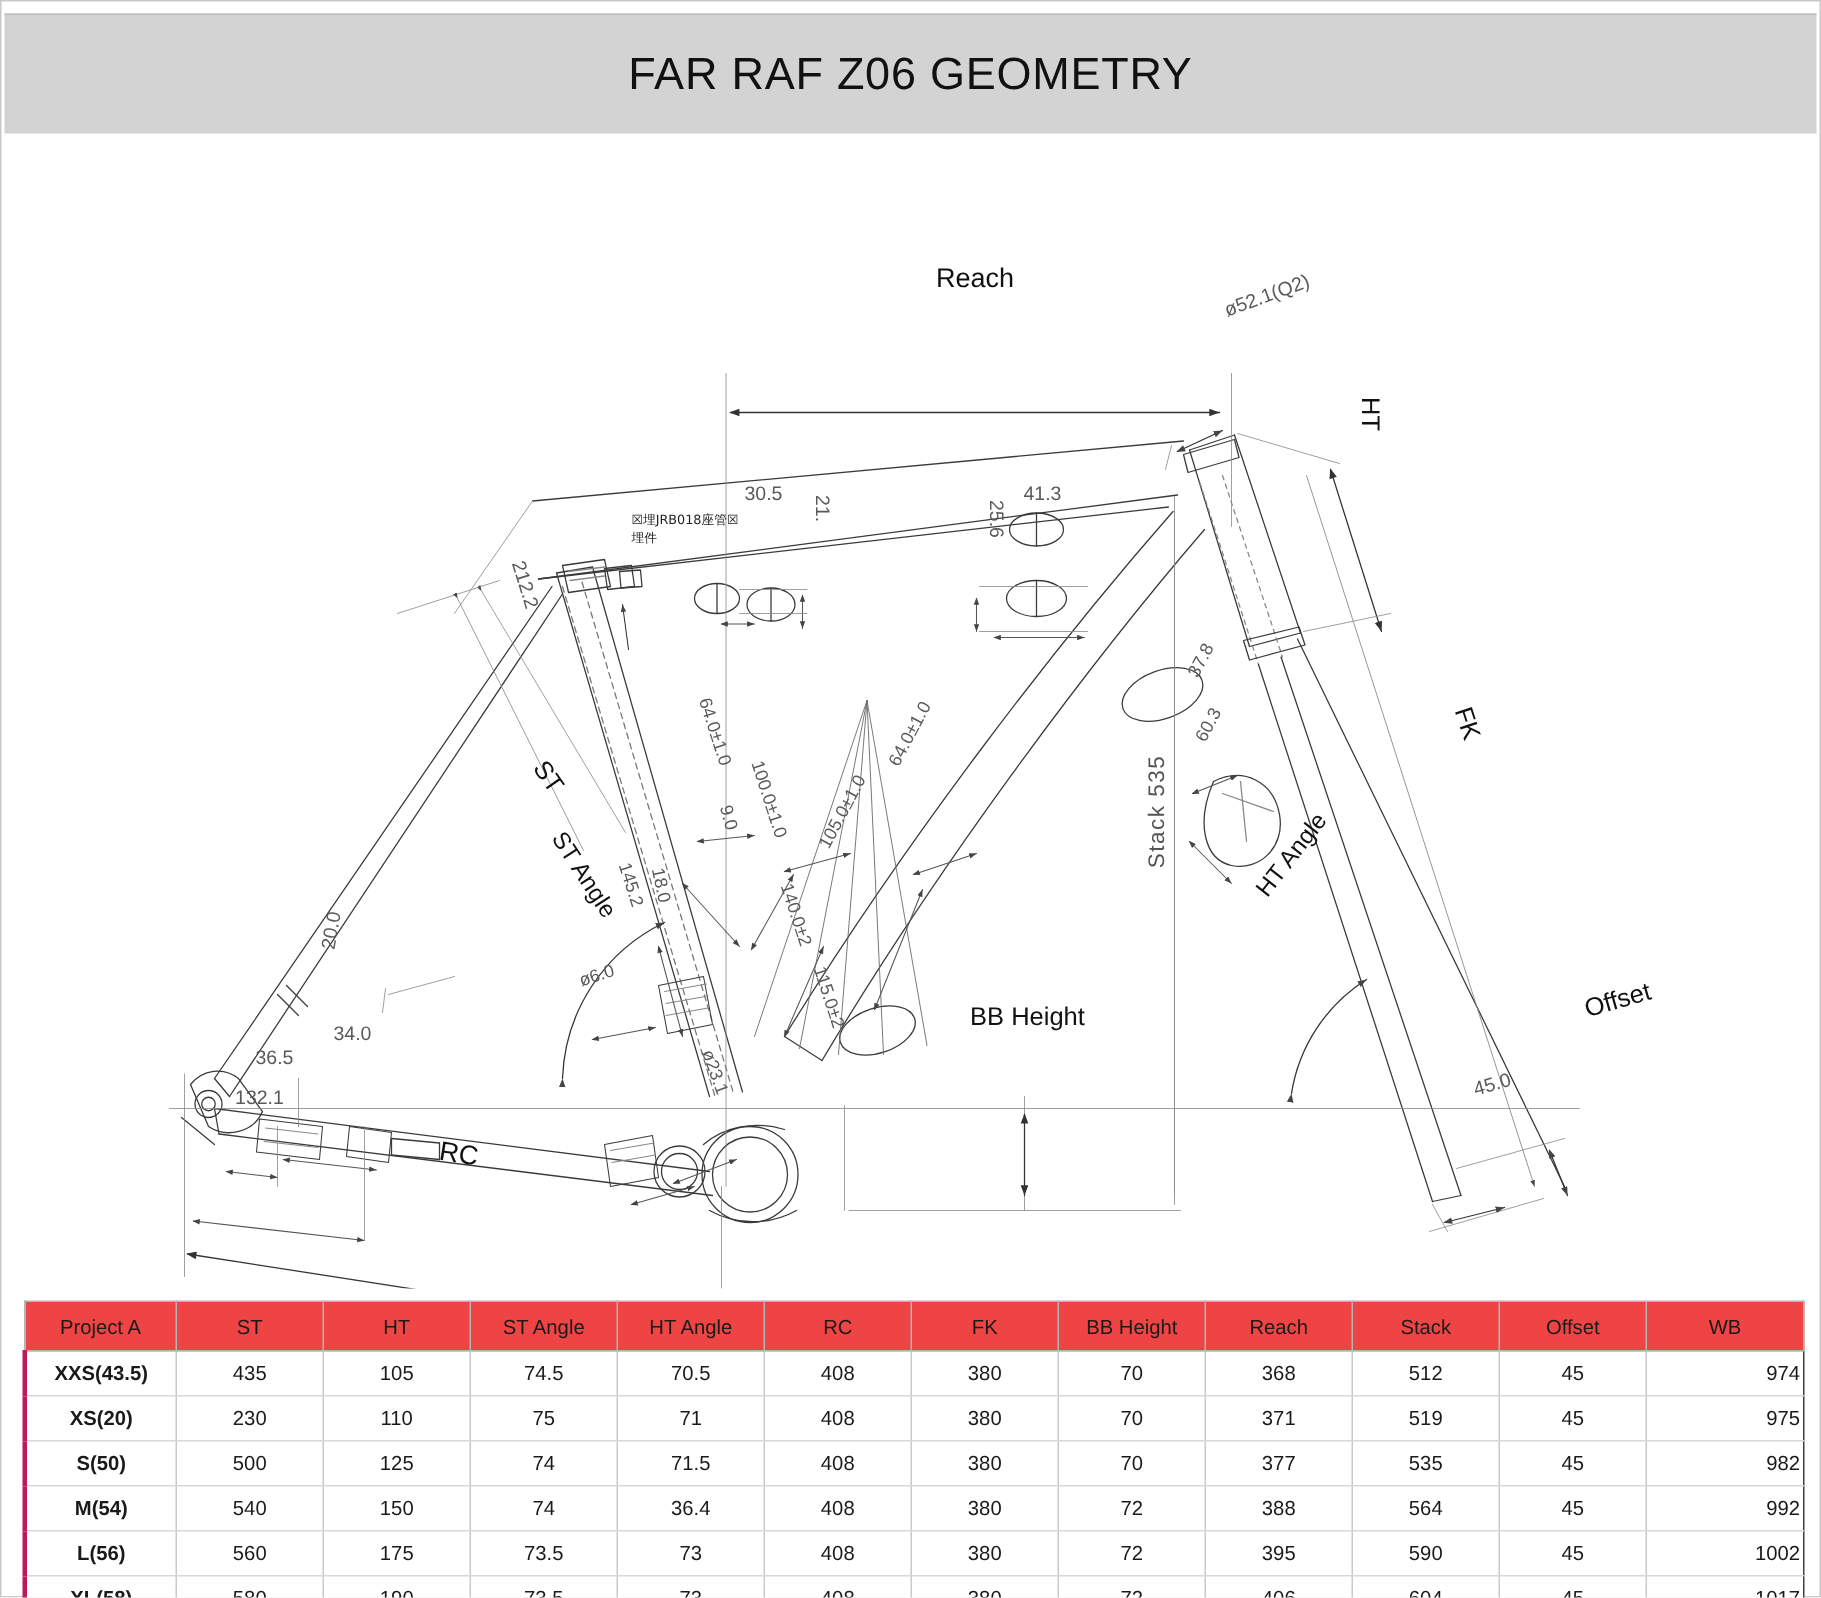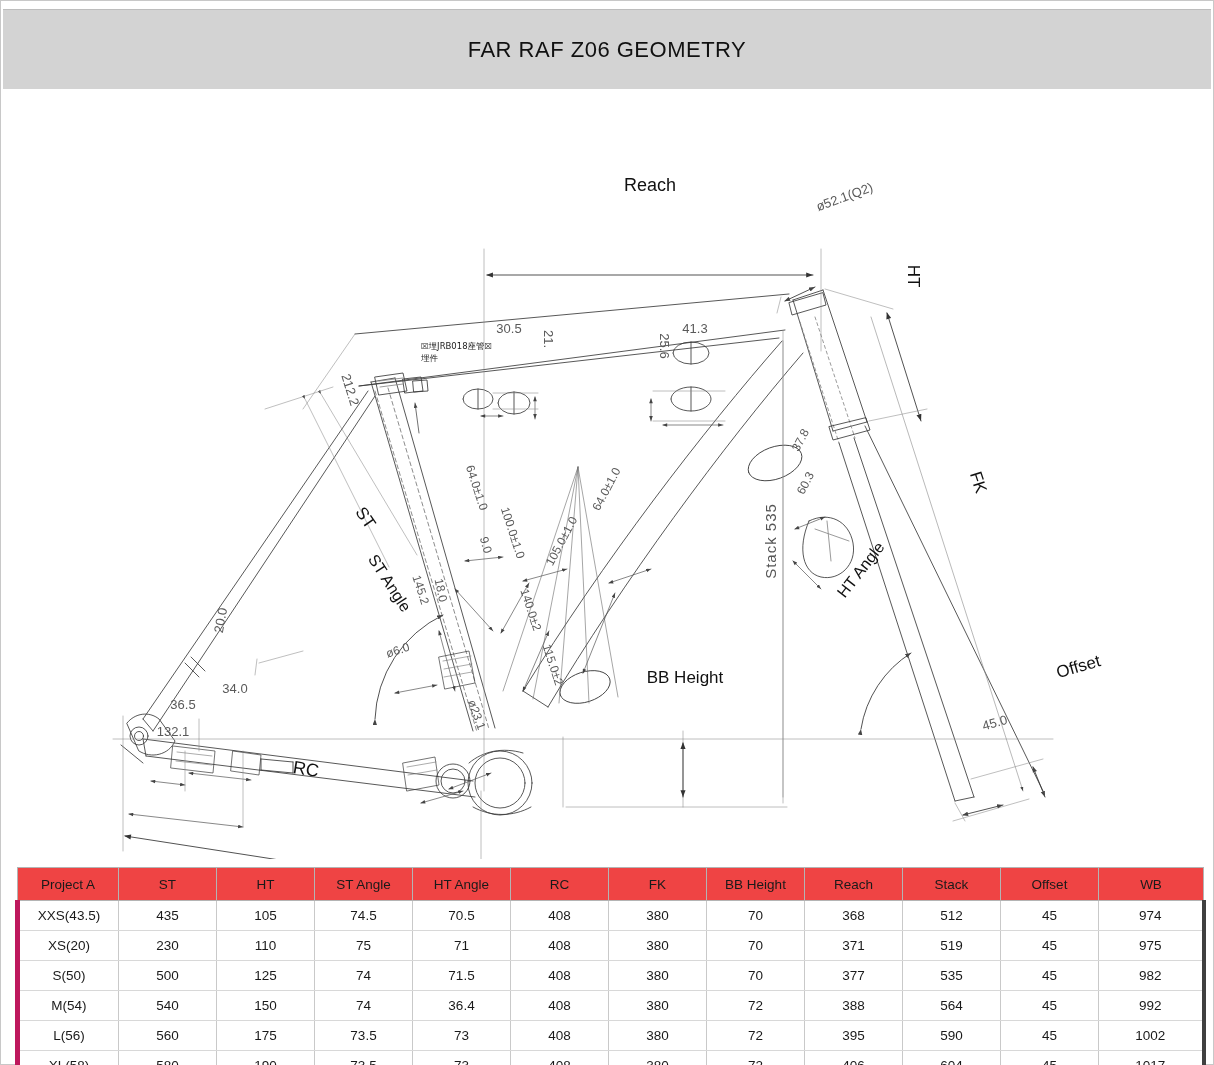--- a/index.html
+++ b/index.html
@@ -18,21 +18,21 @@
   }
   
   #title-bar {
     position: absolute; left: 2px; top: 8px;
     width: 1208px; height: 80px;
     background: #d3d3d3;
     display: flex; align-items: center; justify-content: center;
     border-top: 1px solid #bdbdbd;
   }
   #title-text {
-    font-size: 22px;
+    font-size: 30px;
     letter-spacing: 0.5px;
     color: #111;
     font-family: "Liberation Sans", sans-serif;
     font-weight: 400;
   }
   
   #drawing-area {
     position: absolute; left: 2px; top: 90px;
     width: 1208px; height: 768px;
     background: #ffffff;
@@ -62,22 +62,22 @@
     border: 1px solid #d8d8d8;
     border-left: 1px solid #c9c9c9;
     border-right: 1px solid #c9c9c9;
     height: 30px;
     font-size: 13.5px;
     color: #1a1a1a;
     text-align: center;
     background: #ffffff;
     padding: 0 2px;
   }
-  tbody tr td:first-child { border-left: 5px solid #be185d; }
-  tbody tr td:last-child  { border-right: 4px solid #404040; }
+  tbody tr td:first-child { border-left: 3px solid #be185d; font-weight: bold; }
+  tbody tr td:last-child  { border-right: 1px solid #404040; text-align: right; }
   tbody tr:last-child td  { border-bottom: 1px solid #b4b4b4; }
 </style>
 </head>
 <body>
 
 <div id="page">
 
   <div id="title-bar">
     <div id="title-text">FAR RAF Z06 GEOMETRY</div>
   </div>

